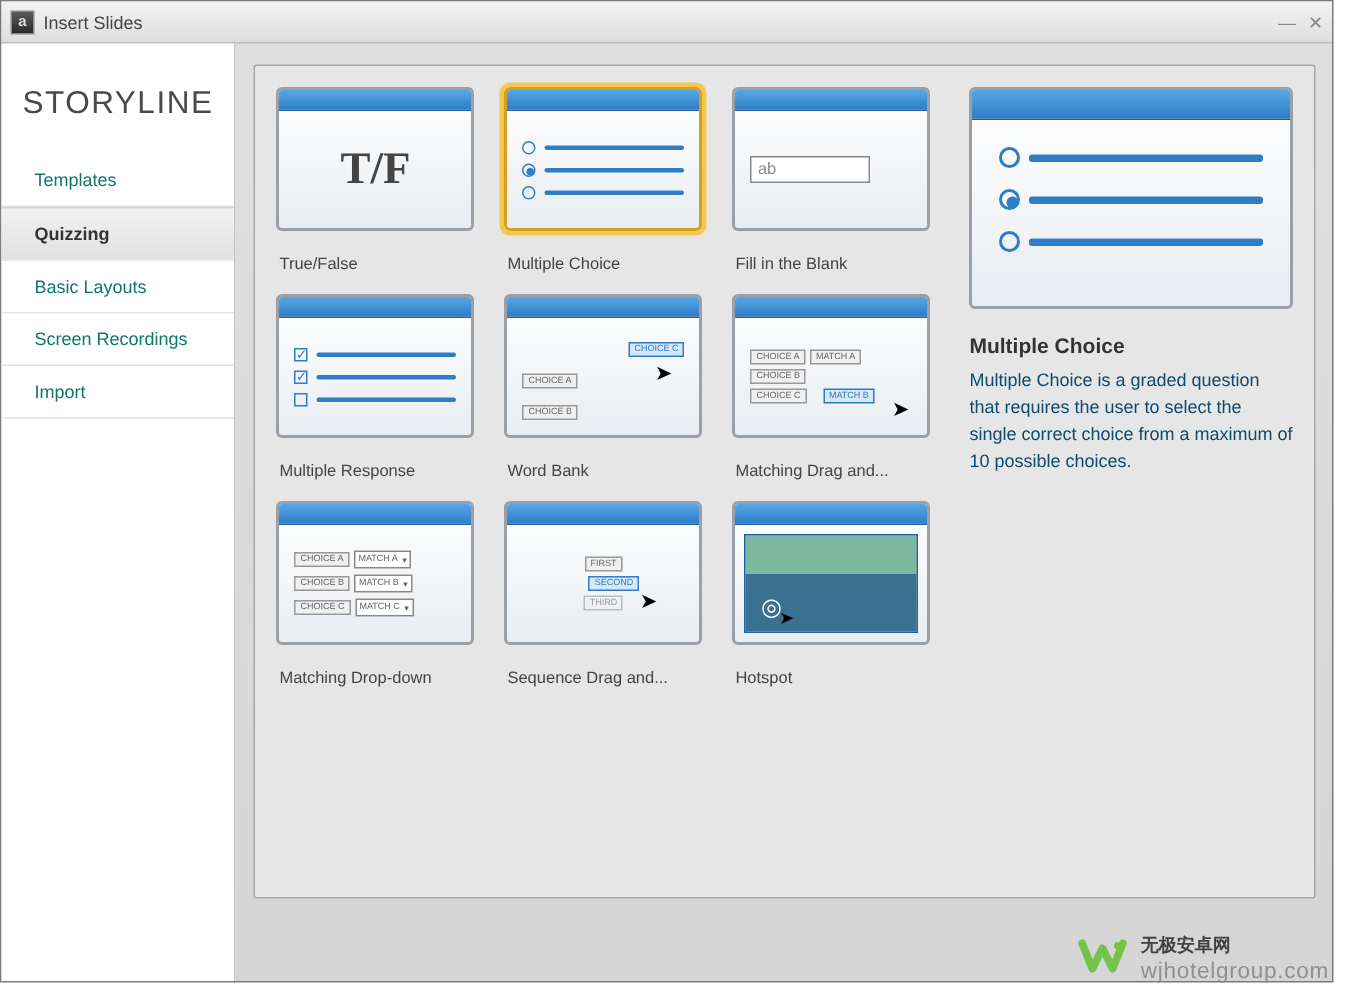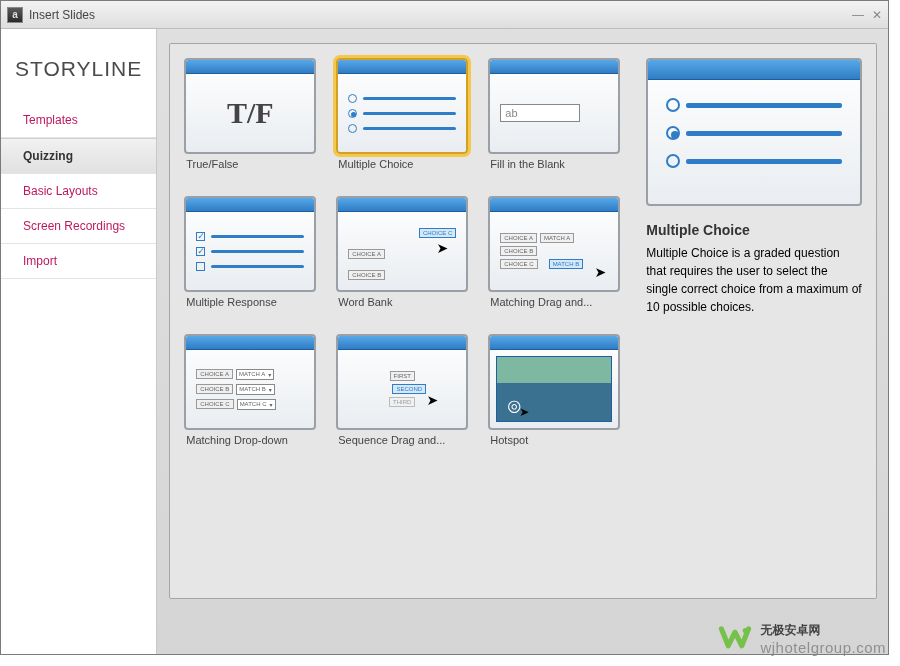--- a/index.html
+++ b/index.html
@@ -8,36 +8,36 @@
 .window { width: 889px; height: 655px; background: linear-gradient(#e0e0e0,#d5d5d5); border: 1px solid #7a7a7a; position: relative; }
 .titlebar { height: 28px; background: linear-gradient(#f3f3f3,#dedede); border-bottom: 1px solid #bcbcbc; display: flex; align-items: center; padding: 0 6px; font-size: 12px; color: #444; }
 .titlebar .app-icon { width: 16px; height: 16px; background: linear-gradient(#5a5a5a,#2a2a2a); border: 1px solid #888; margin-right: 6px; display:flex; align-items:center; justify-content:center; color:#ddd; font-size:10px; font-weight:bold; }
 .titlebar .win-btns { margin-left: auto; display: flex; gap: 8px; color: #888; font-size: 12px; }
 .titlebar .win-btns span { cursor: pointer; }
 
 .content { display: flex; height: calc(100% - 28px); }
 
 .sidebar { width: 174px; background: #fff; border-right: 1px solid #c8c8c8; padding-top: 12px; }
 .logo { font-size: 21px; font-weight: 400; letter-spacing: 1px; color: #4a4a4a; padding: 16px 14px 22px; }
-.nav-item { padding: 10px 22px; font-size: 12px; color: #be185d; border-bottom: 1px solid #e4e4e4; cursor: pointer; }
+.nav-item { padding: 10px 22px; font-size: 12px; color: #0f766e; border-bottom: 1px solid #e4e4e4; cursor: pointer; }
 .nav-item.active { background: linear-gradient(#f1f1f1,#e1e1e1); font-weight: bold; color: #333; border-top:1px solid #d0d0d0; }
 
 .main { flex: 1; padding: 14px 12px 10px; position: relative; }
 .tabs { display: flex; position: relative; z-index: 2; margin-left: 8px; }
 .tab { padding: 6px 14px; font-size: 12px; color: #444; background: linear-gradient(#f5f5f5,#e5e5e5); border: 1px solid #a6a6a6; border-bottom: none; margin-right: -1px; border-radius: 3px 3px 0 0; cursor: pointer; position: relative; top: 1px; }
 .tab.active { background: #e6e6e6; border-bottom: 1px solid #e6e6e6; font-weight: 600; z-index: 3; }
 
 .panel { border: 1px solid #a6a6a6; background: #e6e6e6; border-radius: 2px; padding: 14px; display: flex; gap: 18px; min-height: 556px; }
 
 .grid { display: grid; grid-template-columns: repeat(3, 140px); grid-auto-rows: 128px; gap: 10px 12px; align-content: start; }
 .card { display: flex; flex-direction: column; cursor: pointer; }
 .thumb { width: 132px; height: 96px; border: 2px solid #9aa0a5; border-radius: 4px; background: linear-gradient(#fff,#e9edf1); overflow: hidden; position: relative; }
 .thumb .bar { height: 14px; background: linear-gradient(#57a8e8,#2f7dc6); border-bottom: 1px solid #1f5f9e; }
 .card.selected .thumb { outline: 3px solid #f4c84f; outline-offset: 0; border-color:#d4a020; }
-.card .label { font-size: 11px; color: #444; padding: 4px 2px 0; white-space: nowrap; overflow: hidden; text-overflow: ellipsis; }
+.card .label { font-size: 11px; color: #444; padding: 4px 2px 0; white-space: nowrap; overflow: hidden; text-overflow: ellipsis; margin-top: 12px; }
 
 .thumb-body { padding: 8px 10px; height: calc(100% - 14px); display:flex; flex-direction:column; justify-content:center; gap:6px; }
 
 
 .tf { font-size: 30px; font-weight: bold; color: #444; font-family: Liberation Serif, serif; text-align:center; }
 .opt-row { display:flex; align-items:center; gap:6px; }
 .radio { width:9px; height:9px; border:1.5px solid #2f7dc6; border-radius:50%; flex-shrink:0; }
 .radio.filled::after { content:""; display:block; width:5px; height:5px; background:#2f7dc6; border-radius:50%; margin:2px; }
 .chk { width:9px; height:9px; border:1.5px solid #2f7dc6; flex-shrink:0; position:relative; }
 .chk.filled::after { content:"✓"; position:absolute; font-size:9px; color:#2f7dc6; top:-2px; left:0; }
@@ -56,21 +56,21 @@
 .hs-cursor { position:absolute; bottom:2px; left:22px; color:#000; font-size:12px; }
 
 .preview { flex:1; display:flex; flex-direction:column; }
 .preview-thumb { width: 216px; height: 148px; border: 2px solid #9aa0a5; border-radius:4px; background: linear-gradient(#fff,#e9edf1); overflow:hidden; align-self:flex-start; }
 .preview-thumb .bar { height:20px; background:linear-gradient(#57a8e8,#2f7dc6); border-bottom:1px solid #1f5f9e; }
 .preview-thumb .pb { padding:18px 18px; display:flex; flex-direction:column; gap:14px; }
 .preview-thumb .opt-row .radio { width:14px; height:14px; border-width:2px; }
 .preview-thumb .opt-row .radio.filled::after { width:8px; height:8px; margin:3px; }
 .preview-thumb .line { height:5px; }
 .preview h3 { font-size:14px; font-weight:bold; color:#333; margin:16px 0 6px; }
-.preview p { font-size:12px; color:#000000; line-height:1.5; max-width:216px; }
+.preview p { font-size:12px; color:#0c4a6e; line-height:1.5; max-width:216px; }
 
 .watermark { position:absolute; right:14px; bottom:10px; display:flex; align-items:center; gap:8px; opacity:.9; }
 .watermark .w-icon { width:34px; height:34px; position:relative; }
 .watermark .w-icon svg { width:100%; height:100%; }
 .watermark .w-txt { display:flex; flex-direction:column; font-size:12px; color:#333; }
 .watermark .w-txt .cn { font-size:12px; font-weight:bold; }
 .watermark .w-txt .en { font-size:15px; color:#888; letter-spacing:.5px; }
 </style>
 </head>
 <body>

